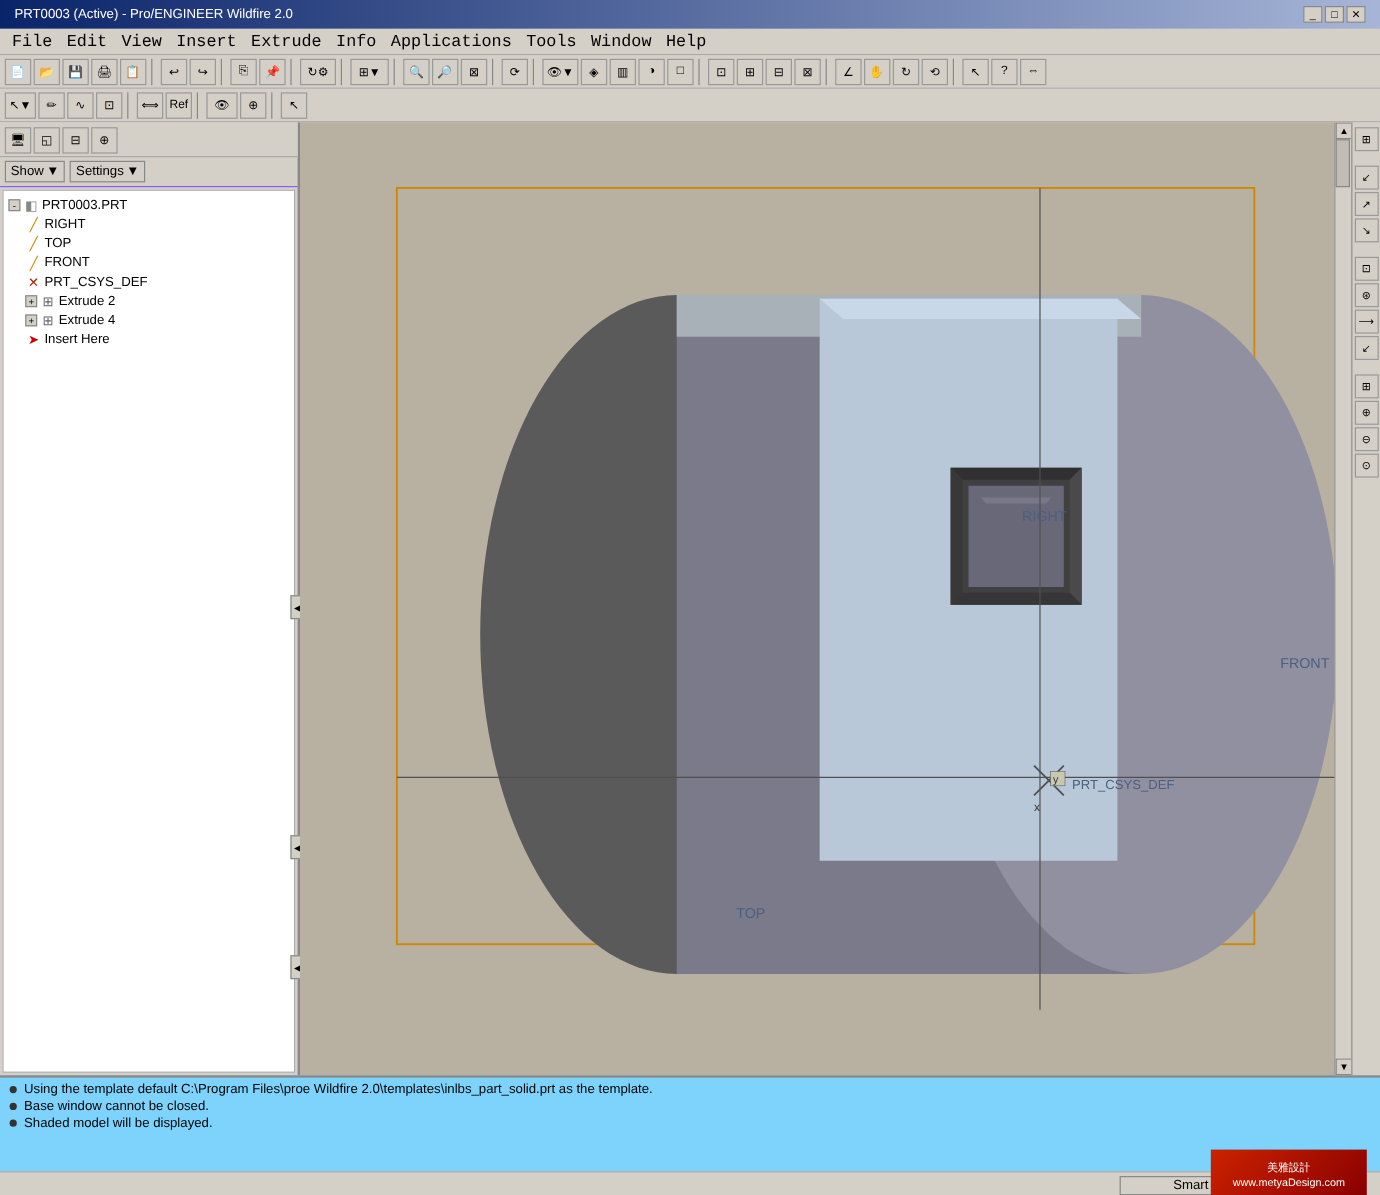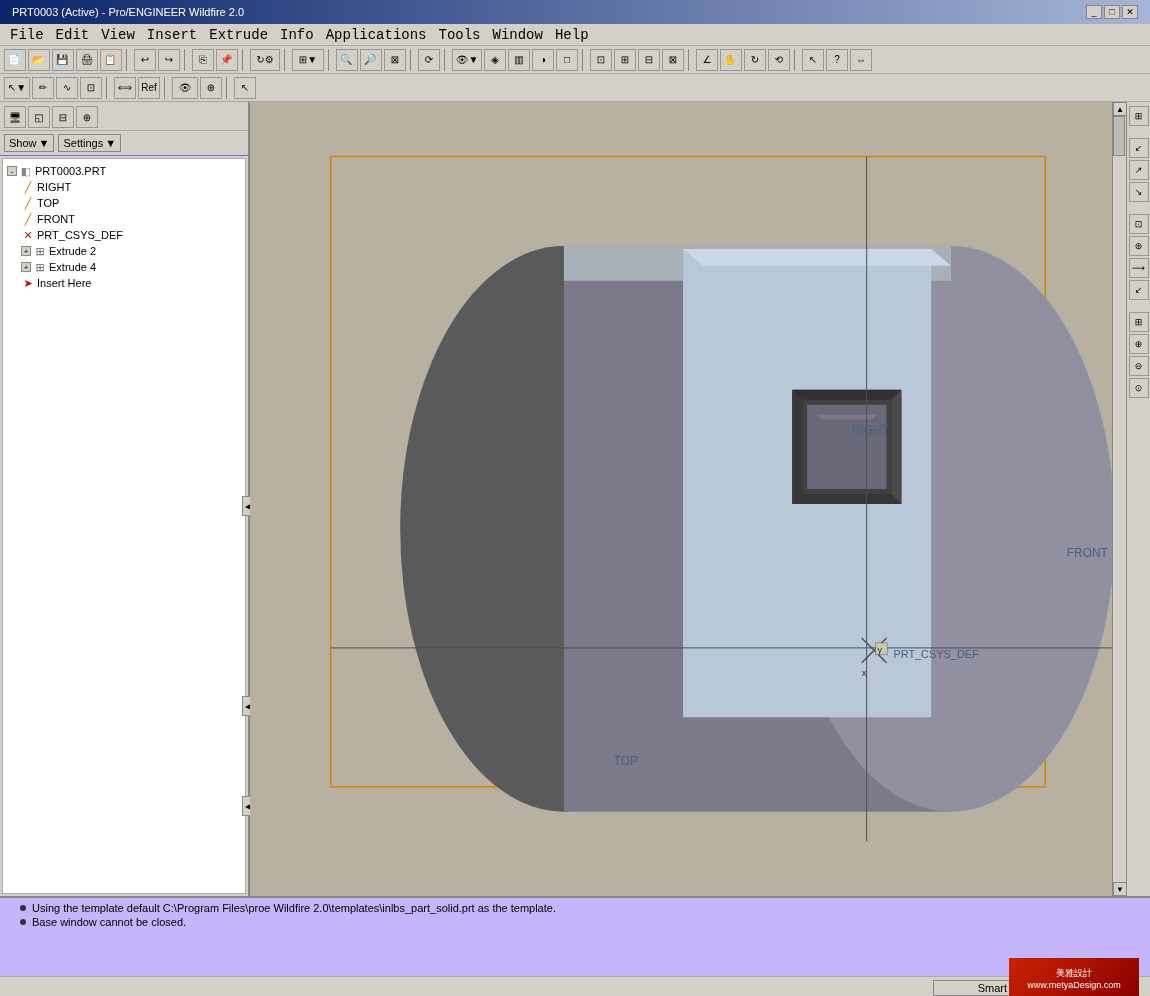--- a/index.html
+++ b/index.html
@@ -158,23 +158,23 @@
     #viewport {
       flex: 1;
       background: #b8b0a0;
       position: relative;
       overflow: hidden;
     }
 
     
     #statusbar {
       height: 80px;
-      background: #c4b5fd;
+      background: #7dd3fc;
       border-top: 2px solid #888;
-      padding: 4px 20px;
+      padding: 4px 8px;
       font-size: 11px;
       color: #000;
     }
     .status-line { display: flex; align-items: flex-start; margin-bottom: 2px; }
     .status-dot { width: 6px; height: 6px; border-radius: 50%; background: #333; margin-right: 6px; margin-top: 3px; flex-shrink: 0; }
 
     
     #bottombar {
       height: 22px;
       background: #d4d0c8;
@@ -479,20 +479,24 @@
 
 <div id="statusbar">
   <div class="status-line">
     <div class="status-dot"></div>
     <span>Using the template default C:\Program Files\proe Wildfire 2.0\templates\inlbs_part_solid.prt as the template.</span>
   </div>
   <div class="status-line">
     <div class="status-dot"></div>
     <span>Base window cannot be closed.</span>
   </div>
+  <div class="status-line">
+    <div class="status-dot"></div>
+    <span>Shaded model will be displayed.</span>
+  </div>
 </div>
 
 <div id="bottombar" style="position:relative;">
   <div id="smart-btn" style="margin-right:130px;padding-left:44px;">Smart</div>
 
   <div id="watermark" style="position:absolute;bottom:0;right:11px;width:130px;height:40px;background:linear-gradient(135deg,#cc2200,#880000);display:flex;align-items:center;justify-content:center;">
     <span style="color:white;font-size:9px;text-align:center;">美雅設計 www.metyaDesign.com</span>
   </div>
 </div>
 

